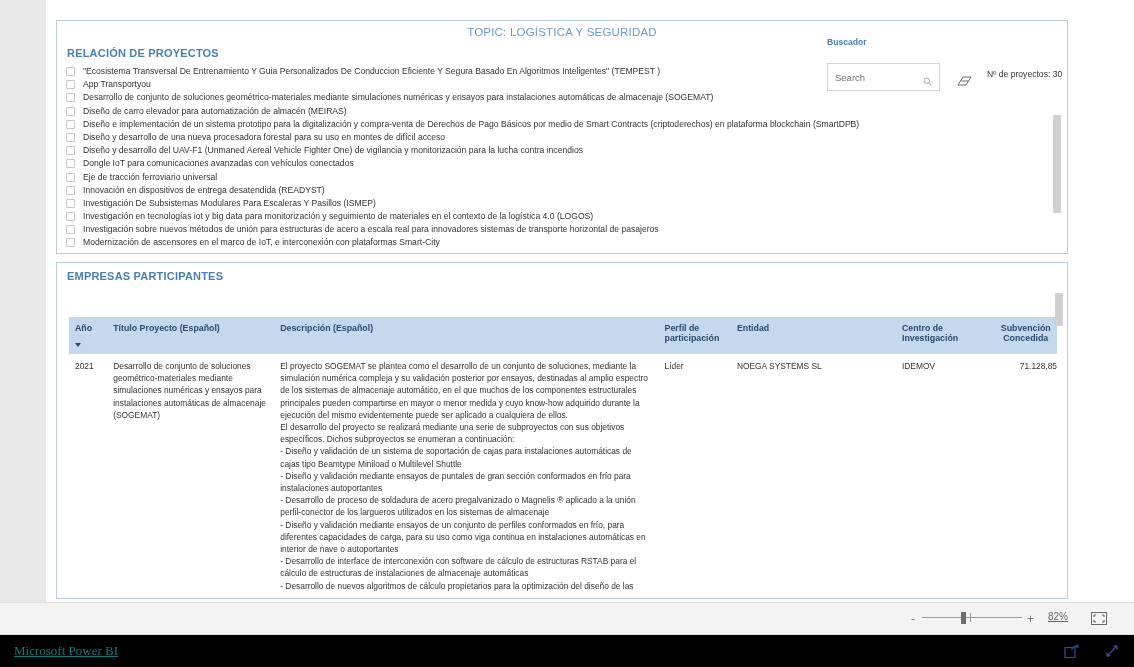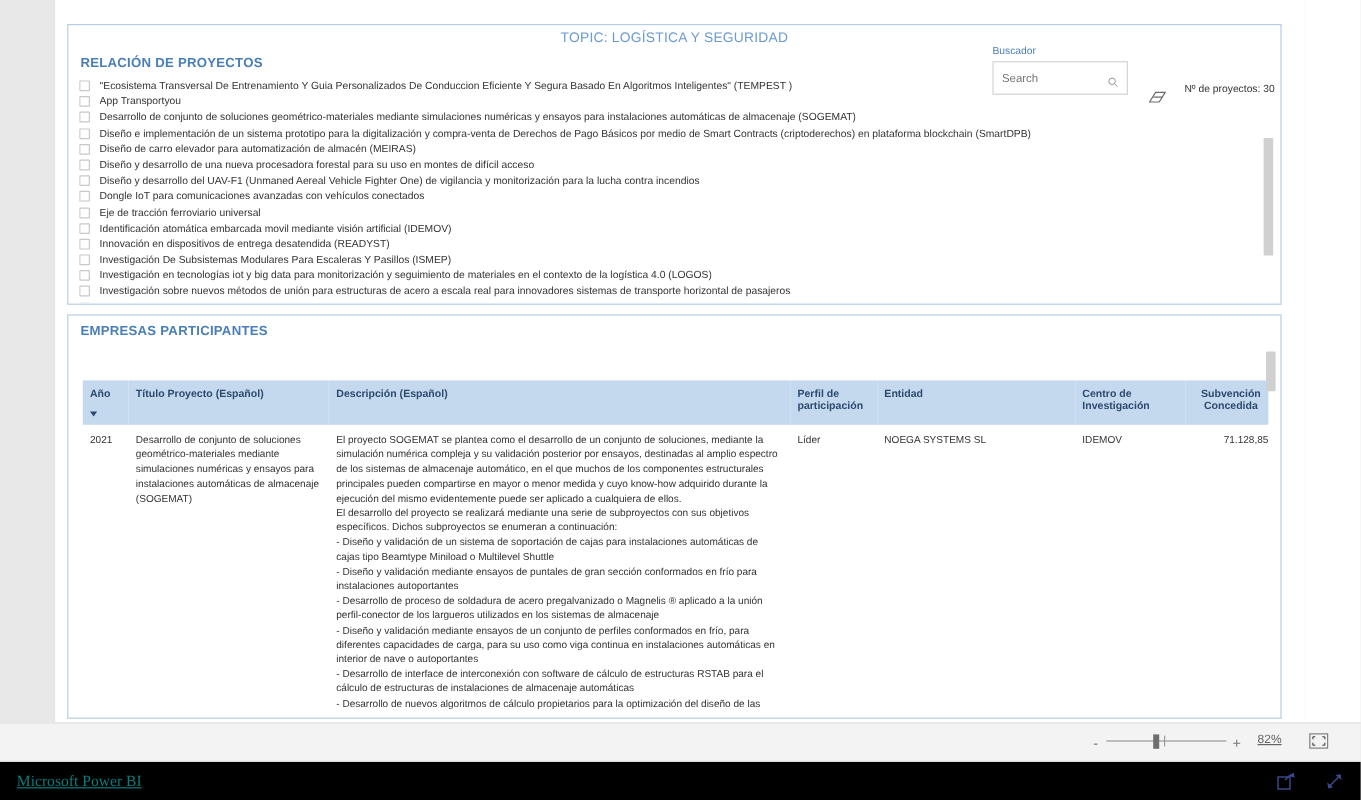--- a/index.html
+++ b/index.html
@@ -101,22 +101,22 @@
   }
 
   
   .buscador-wrap {
     position: absolute;
     left: 770px; top: 16px;
   }
   .buscador-label {
     font-size: 8.6px;
     color: #4a7fb5;
-    font-weight: normal;
-    margin-bottom: 4px;
+    font-weight: bold;
+    margin-bottom: 16px;
   }
   .search-box {
     position: relative;
     width: 113px; height: 28px;
     border: 1px solid #d4d4d4;
     background: #fff;
     display: flex;
     align-items: center;
   }
   .search-input {
@@ -331,45 +331,41 @@
           <div class="proj-item">
             <span class="cb"></span>
             <span class="proj-label">App Transportyou</span>
           </div>
           <div class="proj-item">
             <span class="cb"></span>
             <span class="proj-label">Desarrollo de conjunto de soluciones geométrico-materiales mediante simulaciones numéricas y ensayos para instalaciones automáticas de almacenaje (SOGEMAT)</span>
           </div>
           <div class="proj-item">
             <span class="cb"></span>
+            <span class="proj-label">Diseño de carro elevador para automatización de almacén (MEIRAS)</span>
+          </div>
+          <div class="proj-item">
+            <span class="cb"></span>
             <span class="proj-label">Diseño e implementación de un sistema prototipo para la digitalización y compra-venta de Derechos de Pago Básicos por medio de Smart Contracts (criptoderechos) en plataforma blockchain (SmartDPB)</span>
           </div>
           <div class="proj-item">
             <span class="cb"></span>
-            <span class="proj-label">Diseño de carro elevador para automatización de almacén (MEIRAS)</span>
-          </div>
-          <div class="proj-item">
-            <span class="cb"></span>
             <span class="proj-label">Diseño y desarrollo de una nueva procesadora forestal para su uso en montes de difícil acceso</span>
           </div>
           <div class="proj-item">
             <span class="cb"></span>
             <span class="proj-label">Diseño y desarrollo del UAV-F1 (Unmaned Aereal Vehicle Fighter One) de vigilancia y monitorización para la lucha contra incendios</span>
           </div>
           <div class="proj-item">
             <span class="cb"></span>
             <span class="proj-label">Dongle IoT para comunicaciones avanzadas con vehículos conectados</span>
           </div>
           <div class="proj-item">
             <span class="cb"></span>
             <span class="proj-label">Eje de tracción ferroviario universal</span>
-          </div>
-          <div class="proj-item">
-            <span class="cb"></span>
-            <span class="proj-label">Identificación atomática embarcada movil mediante visión artificial (IDEMOV)</span>
           </div>
           <div class="proj-item">
             <span class="cb"></span>
             <span class="proj-label">Innovación en dispositivos de entrega desatendida (READYST)</span>
           </div>
           <div class="proj-item">
             <span class="cb"></span>
             <span class="proj-label">Investigación De Subsistemas Modulares Para Escaleras Y Pasillos (ISMEP)</span>
           </div>
           <div class="proj-item">

